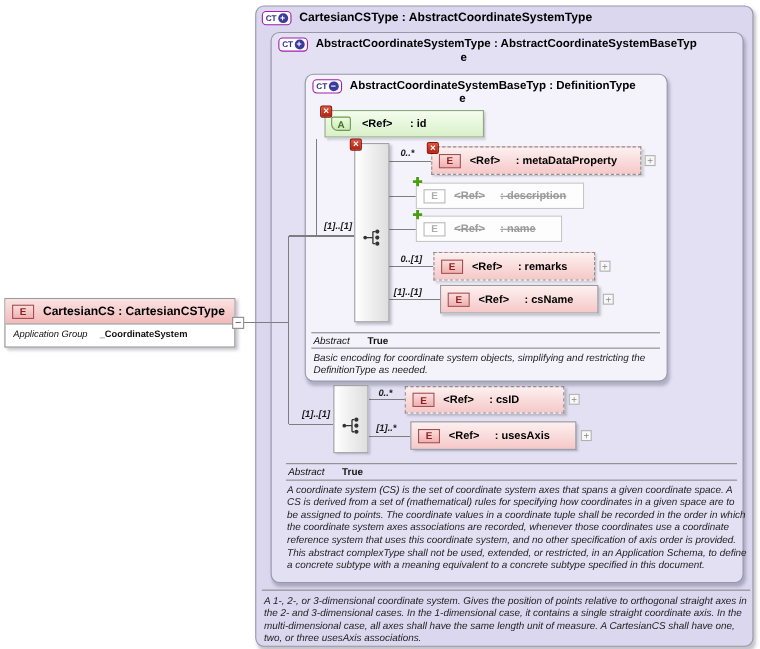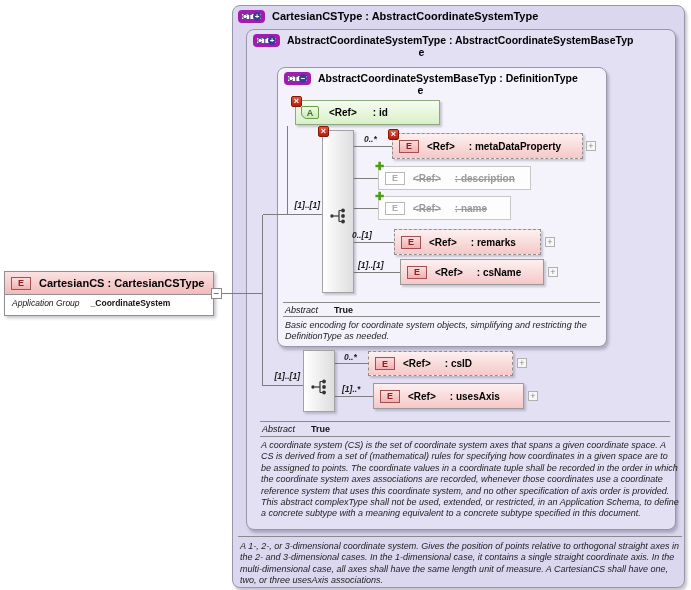--- a/index.html
+++ b/index.html
@@ -14,21 +14,21 @@
     position:absolute; border:1px solid #9797a8; border-radius:8px;
     box-shadow:2px 3px 3px rgba(60,60,80,.3);
   }
   .type-hdr { position:absolute; display:flex; gap:7px; align-items:flex-start; }
   .type-title { font-size:10.5px; font-weight:bold; color:#000; line-height:12px; }
   .title-l2 { display:block; margin-left:35%; }
 
   
   .ct-icon {
     flex:0 0 auto; width:27px; height:13px; margin-top:0px;
-    border:4px solid #a21caf; border-radius:4px; background:#fdfdff;
+    border:1px solid #a21caf; border-radius:4px; background:#fdfdff;
     display:inline-flex; align-items:center; justify-content:center; gap:1px;
   }
   .ct-icon .ct-txt { font-size:7.5px; font-weight:bold; color:#333377; line-height:9px; }
   .ct-icon .ct-sign {
     width:9px; height:9px; border-radius:50%; background:#3b3b9e; color:#fff;
     font-size:8px; font-weight:bold; line-height:9px; text-align:center;
   }
 
   
   .row {
@@ -230,21 +230,21 @@
     <span class="rname">: description</span>
   </div>
 
   <div class="row disabled" style="left:378px;top:196px;width:133px;height:24px;">
     <span class="badge-plus">✚</span>
     <span class="e-icon">E</span>
     <span class="ref">&lt;Ref&gt;</span>
     <span class="rname">: name</span>
   </div>
 
-  <span class="occ" style="left:352px;top:230px;">0..[1]</span>
+  <span class="occ" style="left:364px;top:230px;">0..[1]</span>
   <div class="row dashed" style="left:394px;top:229px;width:147px;height:26px;">
     <span class="e-icon">E</span>
     <span class="ref">&lt;Ref&gt;</span>
     <span class="rname">: remarks</span>
   </div>
   <div class="expand-btn" style="left:545px;top:237px;">+</div>
 
   <span class="occ" style="left:358px;top:260px;">[1]..[1]</span>
   <div class="row" style="left:400px;top:259px;width:144px;height:26px;">
     <span class="e-icon">E</span>

